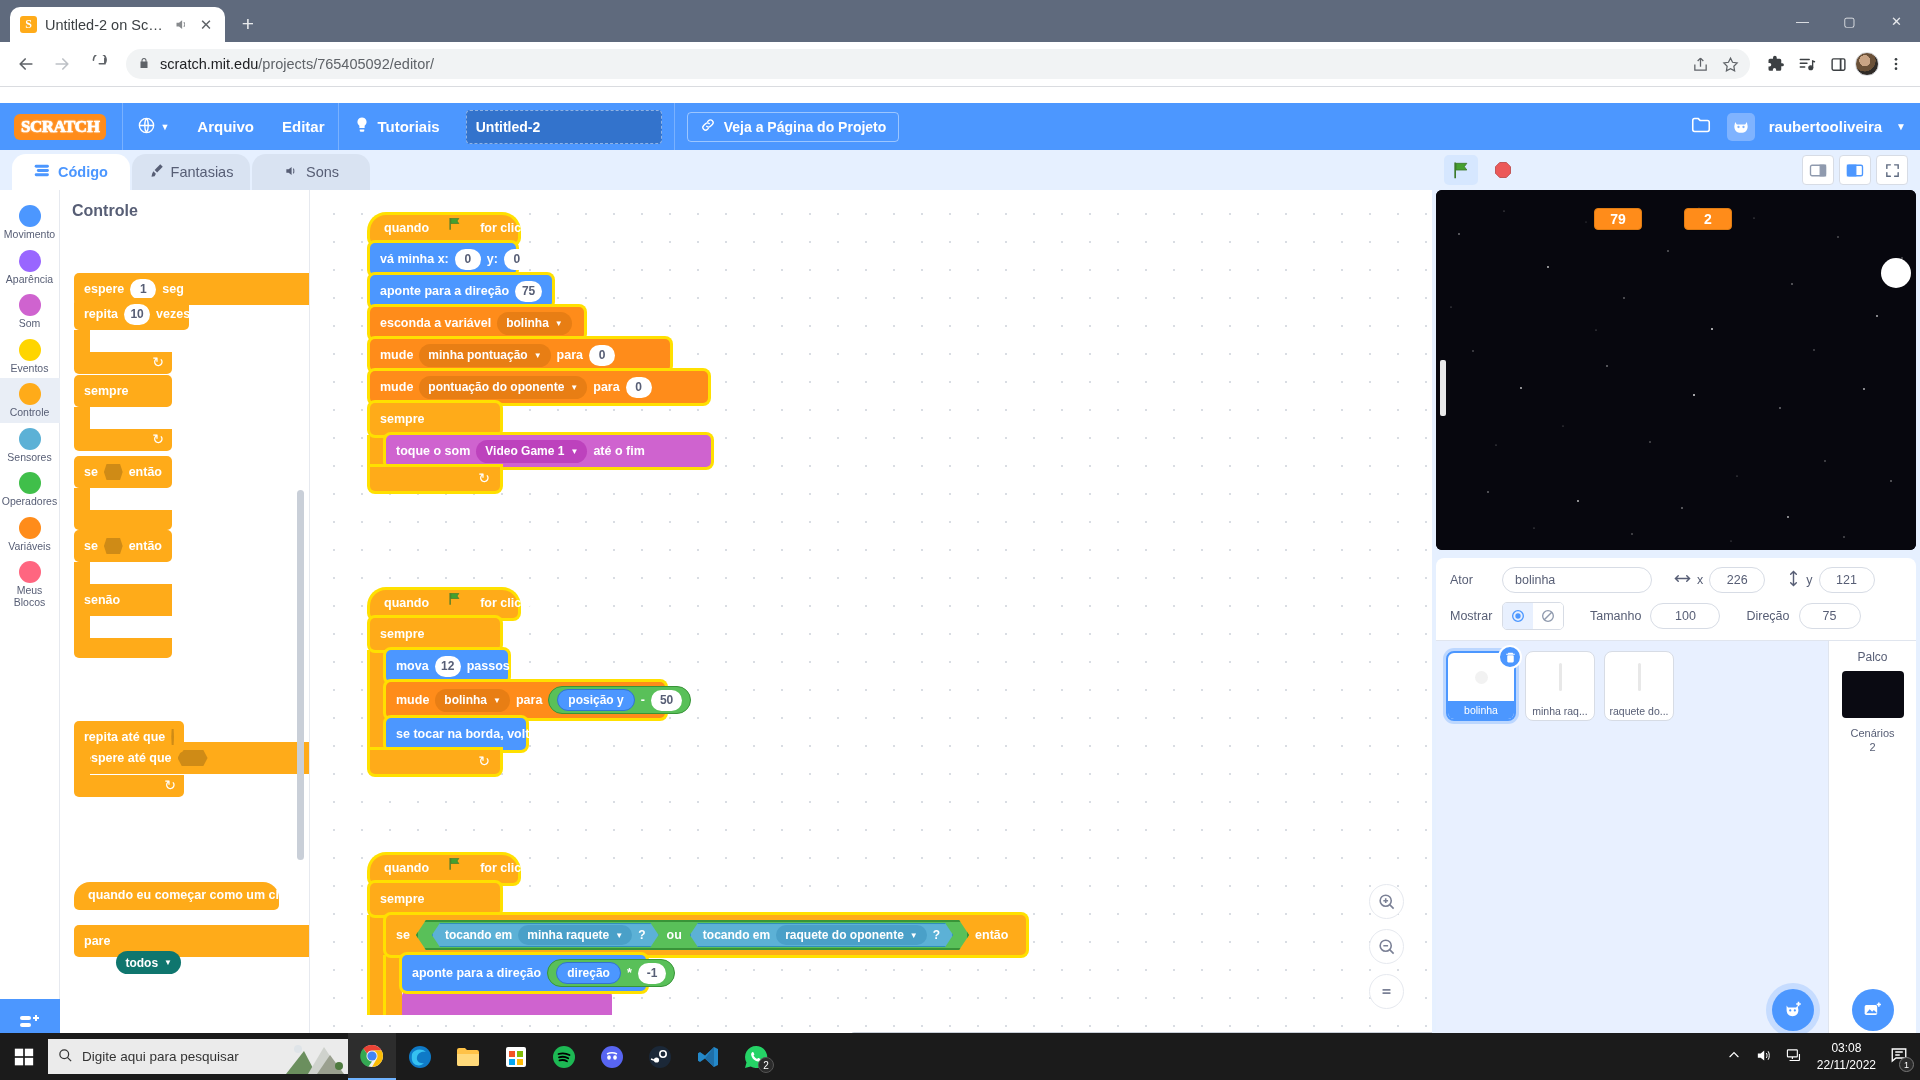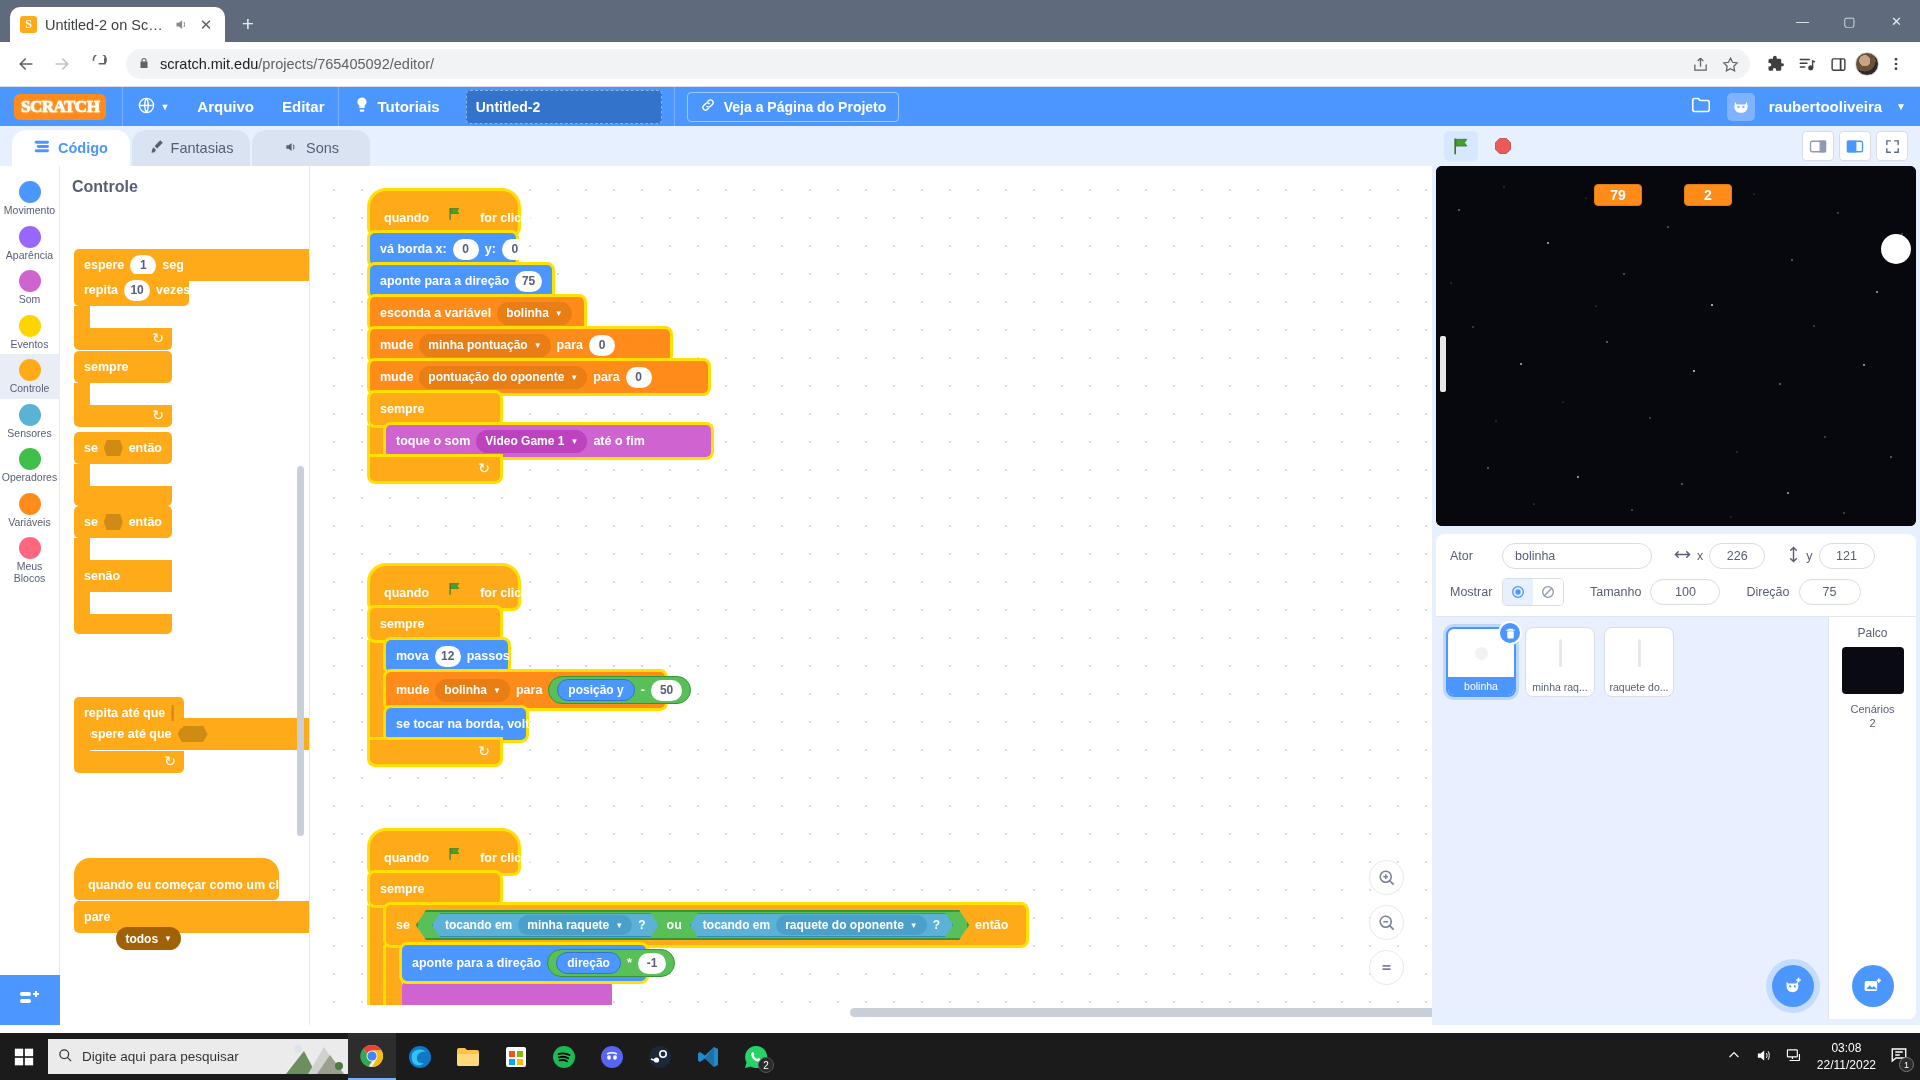--- a/index.html
+++ b/index.html
@@ -48,22 +48,23 @@
   .icon-btn{ width:28px;height:28px;display:flex;align-items:center;justify-content:center;color:#5f6368;}
   .tb-icons{ display:flex; align-items:center; gap:3px; }
   .avatar-mini{
     width:24px;height:24px;border-radius:50%;
     background:radial-gradient(circle at 40% 35%, #c9a484 0 28%, #6b5138 29% 55%, #2f2a26 56% 100%);
     border:1px solid #dadce0;
   }
 
   
   .scratch-menu{
-    height:39px; background:#4c97ff; display:flex; align-items:center; color:#fff; font-size:15px; font-weight:bold;
+    height:47px; background:#4c97ff; display:flex; align-items:center; color:#fff; font-size:15px; font-weight:bold;
     position:relative;
+    margin-top:16px;
   }
   .scratch-logo{
     margin-left:14px; margin-right:16px;
     background:#ff8c1a; border-radius:6px; padding:3px 7px;
     font-family:"Liberation Serif", serif; font-weight:bold; font-size:17px; color:#fff;
     letter-spacing:-.5px; text-shadow:0 0 2px #fff;
     -webkit-text-stroke:0.6px #fff;
   }
   .menu-sep{ width:1px; height:47px; background:rgba(255,255,255,.25); }
   .menu-item{ padding:0 14px; height:47px; display:flex; align-items:center; gap:6px; white-space:nowrap;}
@@ -201,21 +202,21 @@
     background:#4c97ff; display:flex;align-items:center;justify-content:center;
   }
 
   
   .blk{ position:absolute; font-size:12.5px; color:#fff; font-weight:bold; white-space:nowrap;}
   .stack{
     height:32px; border-radius:5px; display:flex; align-items:center; gap:6px; padding:0 10px;
     position:relative;
   }
   .hat{
-    border-radius:16px 16px 5px 5px; height:42px; display:flex; align-items:flex-end; gap:18px; padding:0 14px 8px 14px;
+    border-radius:16px 16px 5px 5px; height:28px; display:flex; align-items:flex-end; gap:18px; padding:0 14px 8px 14px;
   }
   .oval{
     background:#fff; color:#575e75; border-radius:14px; min-width:26px; height:21px;
     display:inline-flex; align-items:center; justify-content:center; padding:0 9px; font-weight:bold; font-size:12px;
   }
   .drop{
     border-radius:14px; height:23px; display:inline-flex; align-items:center; gap:6px; padding:0 9px;
     font-size:12px; color:#fff; font-weight:bold;
   }
   .drop .car{ font-size:8px; }
@@ -525,21 +526,21 @@
             <span style="display:inline-block;width:30px;height:16px;background:#cf8b16;clip-path:polygon(14% 0,86% 0,100% 50%,86% 100%,14% 100%,0 50%);"></span>
           </div>
           <div style="width:16px;height:22px;background:#ffab19;"></div>
           <div style="width:110px;height:22px;background:#ffab19;border-radius:0 0 5px 5px;position:relative;">
             <span style="position:absolute;right:8px;top:2px;color:#fff;font-size:14px;">↻</span>
           </div>
         </div>
 
         <div class="blk stack" style="left:14px; top:633px; background:#ffab19;">
           <span>pare</span>
-          <span class="drop" style="background:#a16207;margin-top:43px;">
+          <span class="drop" style="background:#0f766e;margin-top:43px;">
             <span>todos</span>
               <span class="car">▼</span>
           </span>
         </div>
 
         <div class="blk hat" style="left:14px; top:692px; background:#ffab19; width:205px;">
           <span>quando eu começar como um clone</span>
         </div>
 
         <div class="pal-scroll"></div>
@@ -554,21 +555,21 @@
               <span>quando</span>
               <span style="padding-bottom:1px;">
                 <svg width="15" height="15" viewBox="0 0 24 24">
                     <path d="M5 3v19" stroke="#3d7a2c" stroke-width="2"></path>
                     <path d="M6 4h13l-3 4 3 4H6V4z" fill="#45a02f" stroke="#3d7a2c" stroke-width="1"></path>
                   </svg>
               </span>
               <span>for clicado</span>
             </div>
             <div class="blk stack glow" style="position:relative;left:0;top:0;background:#4c97ff;width:146px;">
-              <span>vá borda x:</span>
+              <span>vá minha x:</span>
               <span class="oval">0</span>
               <span>y:</span>
               <span class="oval">0</span>
             </div>
             <div class="blk stack glow" style="position:relative;left:0;top:0;background:#4c97ff;width:182px;">
               <span>aponte para a direção</span>
               <span class="oval">75</span>
             </div>
             <div class="blk stack glow" style="position:relative;left:0;top:0;background:#ff8c1a;width:214px;">
               <span>esconda a variável</span>

